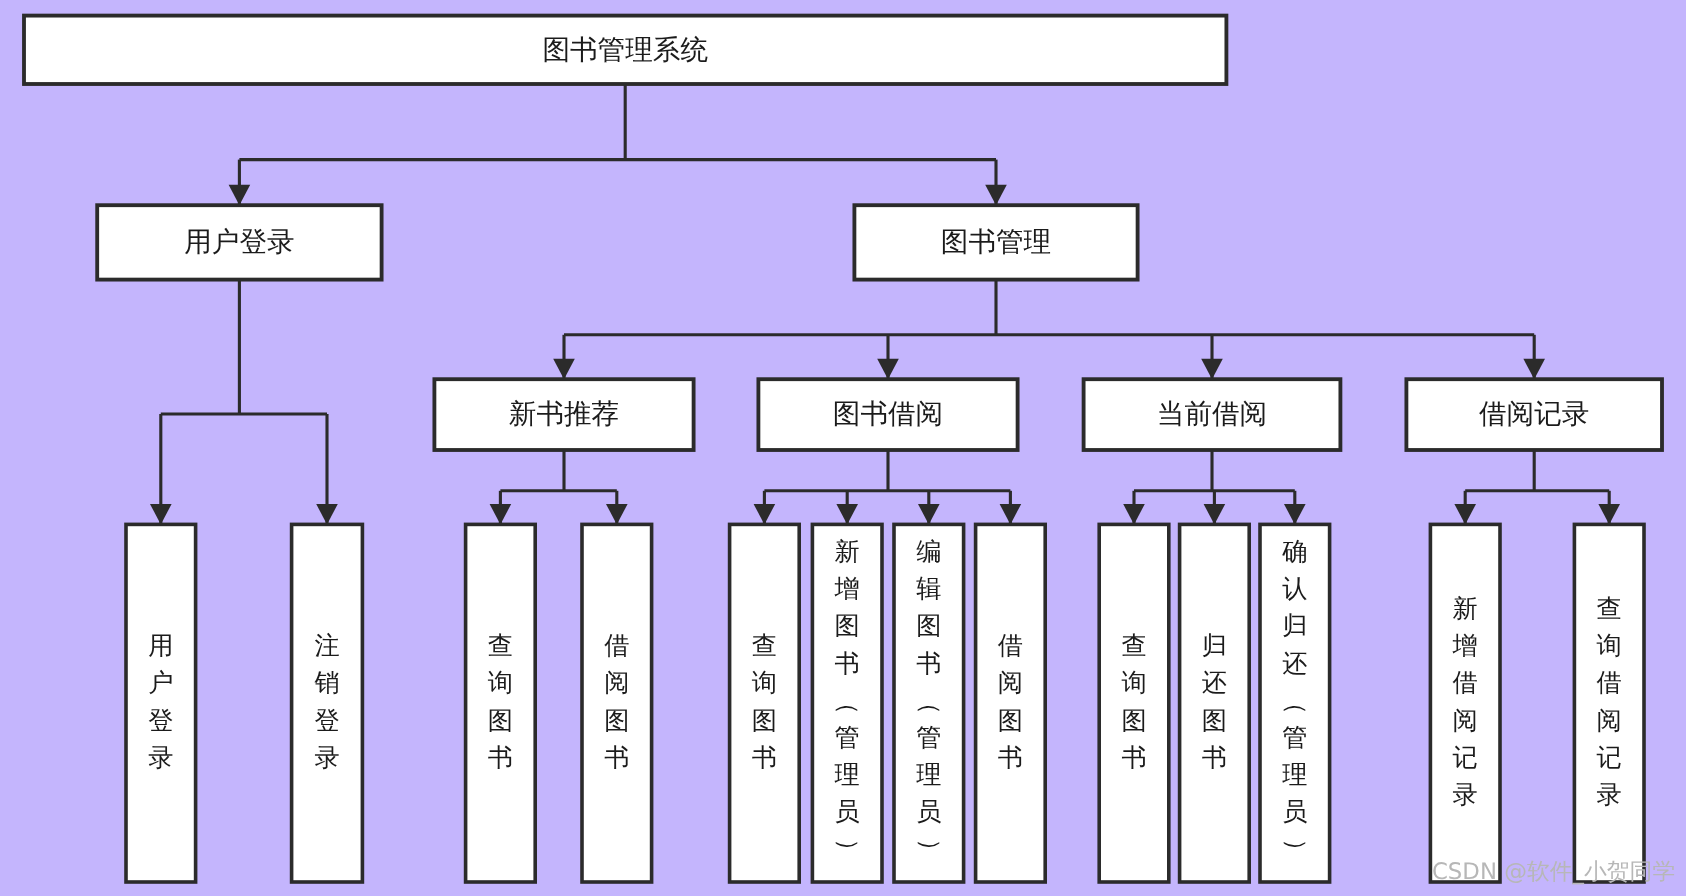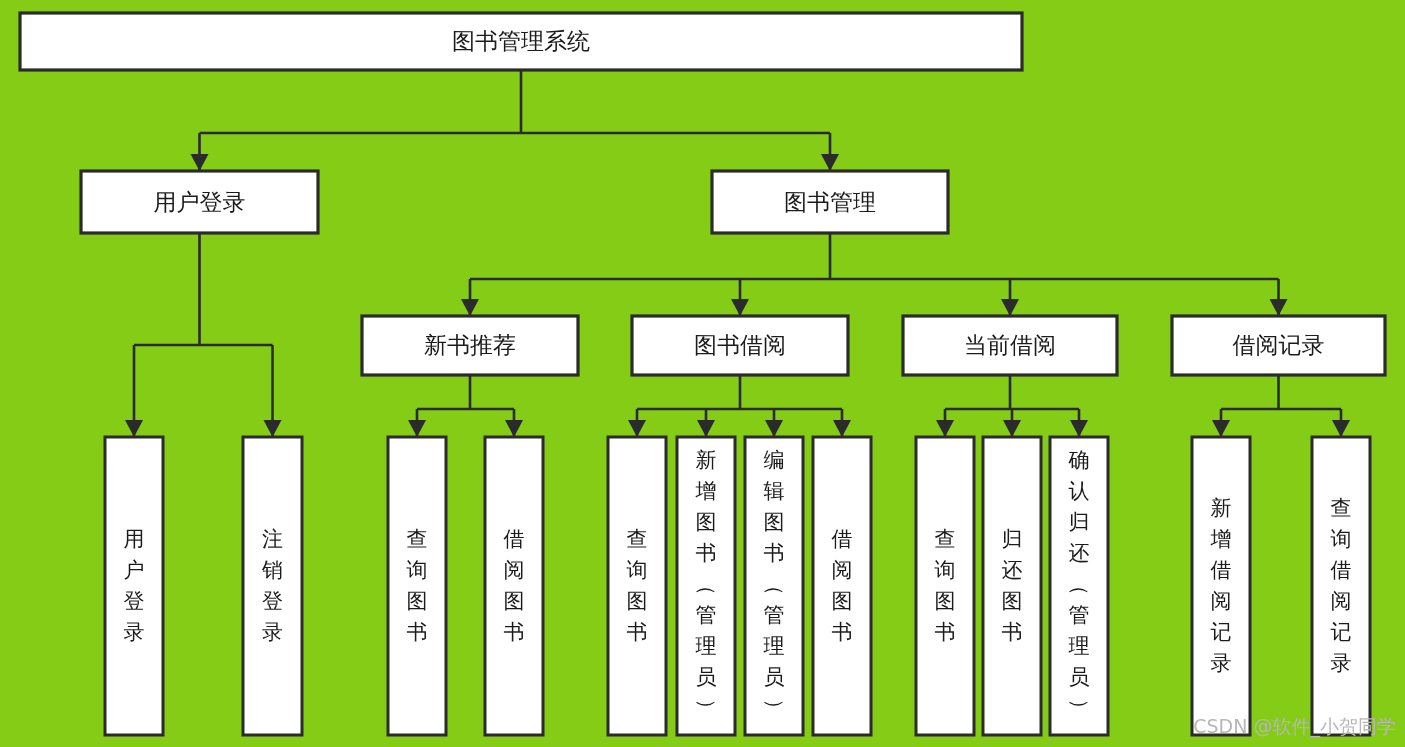--- a/index.html
+++ b/index.html
@@ -11,21 +11,21 @@
   body {
     width: 1405px;
     height: 747px;
     font-family: "DejaVu Sans", "Liberation Sans", sans-serif;
     overflow: hidden;
   }
   #diagram-root {
     position: relative;
     width: 1405px;
     height: 747px;
-    background: #84cc16;
+    background: #c4b5fd;
   }
   svg.chart-canvas {
     position: absolute;
     top: 0;
     left: 0;
     width: 1405px;
     height: 747px;
     display: block;
   }
   .node-rect {

